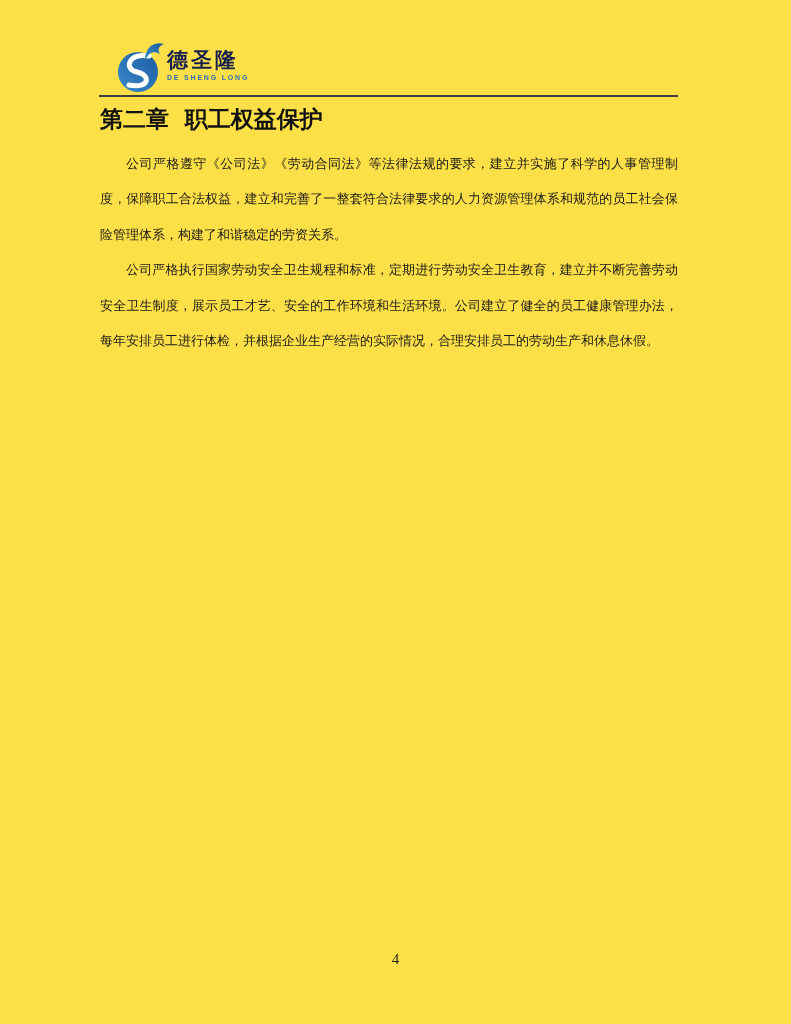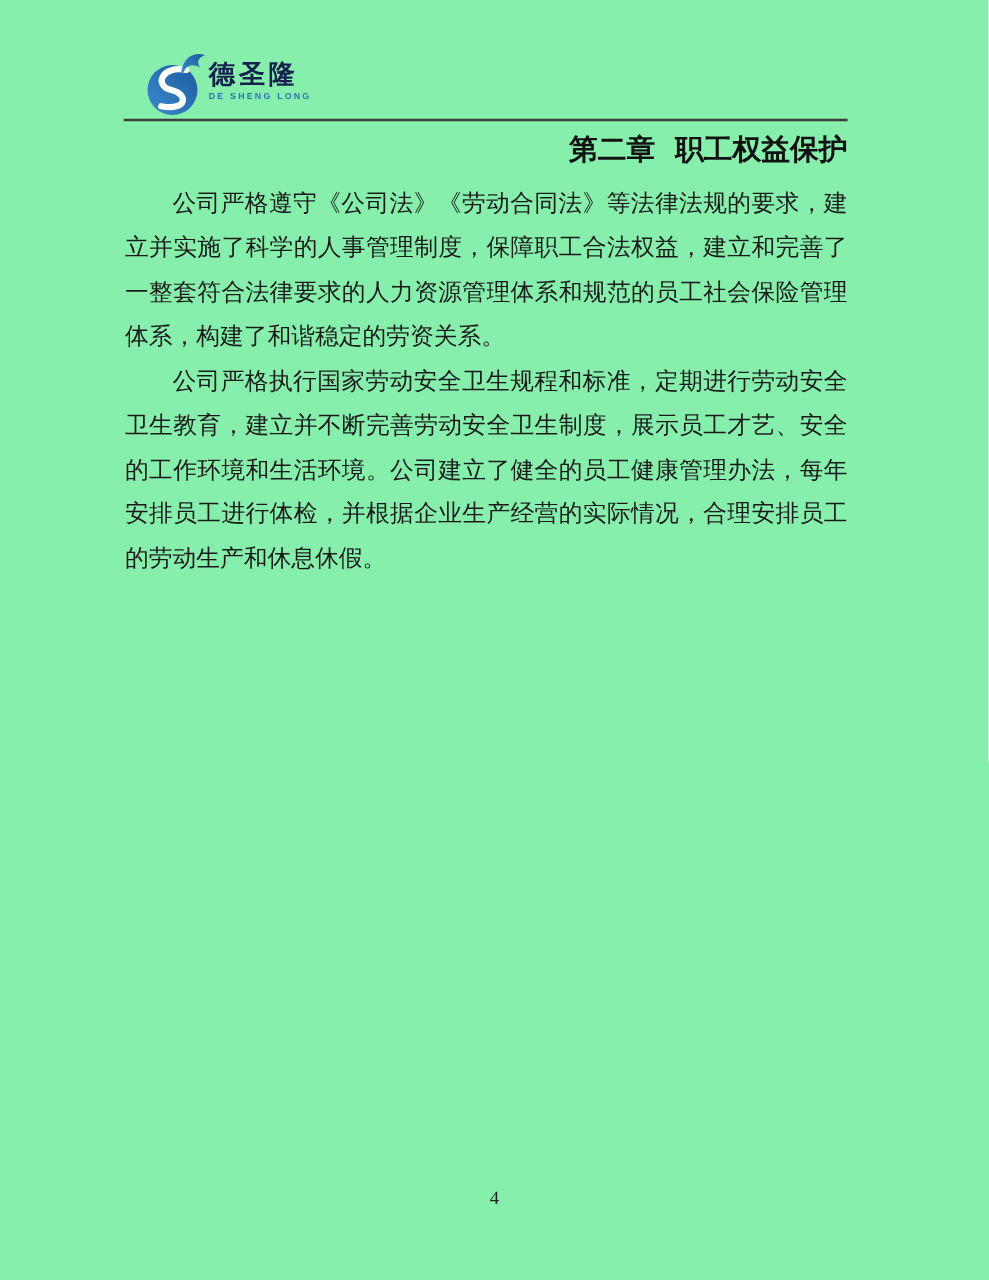--- a/index.html
+++ b/index.html
@@ -2,21 +2,21 @@
 <html><head>
 <meta charset="utf-8">
 <style>
   * { margin: 0; padding: 0; box-sizing: border-box; }
   html, body { background: #ffffff; }
   .page {
     position: relative;
     width: 791px;
     height: 1024px;
     margin: 0 auto;
-    background: #86efac;
+    background: #fde047;
     font-family: "Liberation Serif", "DejaVu Serif", serif;
     color: #1a1a1a;
     overflow: hidden;
   }
 
   
   .header {
     position: absolute;
     left: 99px;
     top: 40px;
@@ -71,30 +71,30 @@
   }
 
   
   .main {
     position: absolute;
     left: 100px;
     top: 105px;
     width: 578px;
   }
   .chapter-title {
-    text-align: right;
+    text-align: left;
     font-size: 23px;
     font-weight: bold;
     color: #111111;
     word-spacing: 10px;
     line-height: 1.3;
     margin-bottom: 11px;
   }
   .para {
-    font-size: 19px;
+    font-size: 13px;
     line-height: 35.5px;
     text-align: justify;
     text-indent: 2em;
     color: #1a1a1a;
   }
 
   
   .footer {
     position: absolute;
     left: 0;

